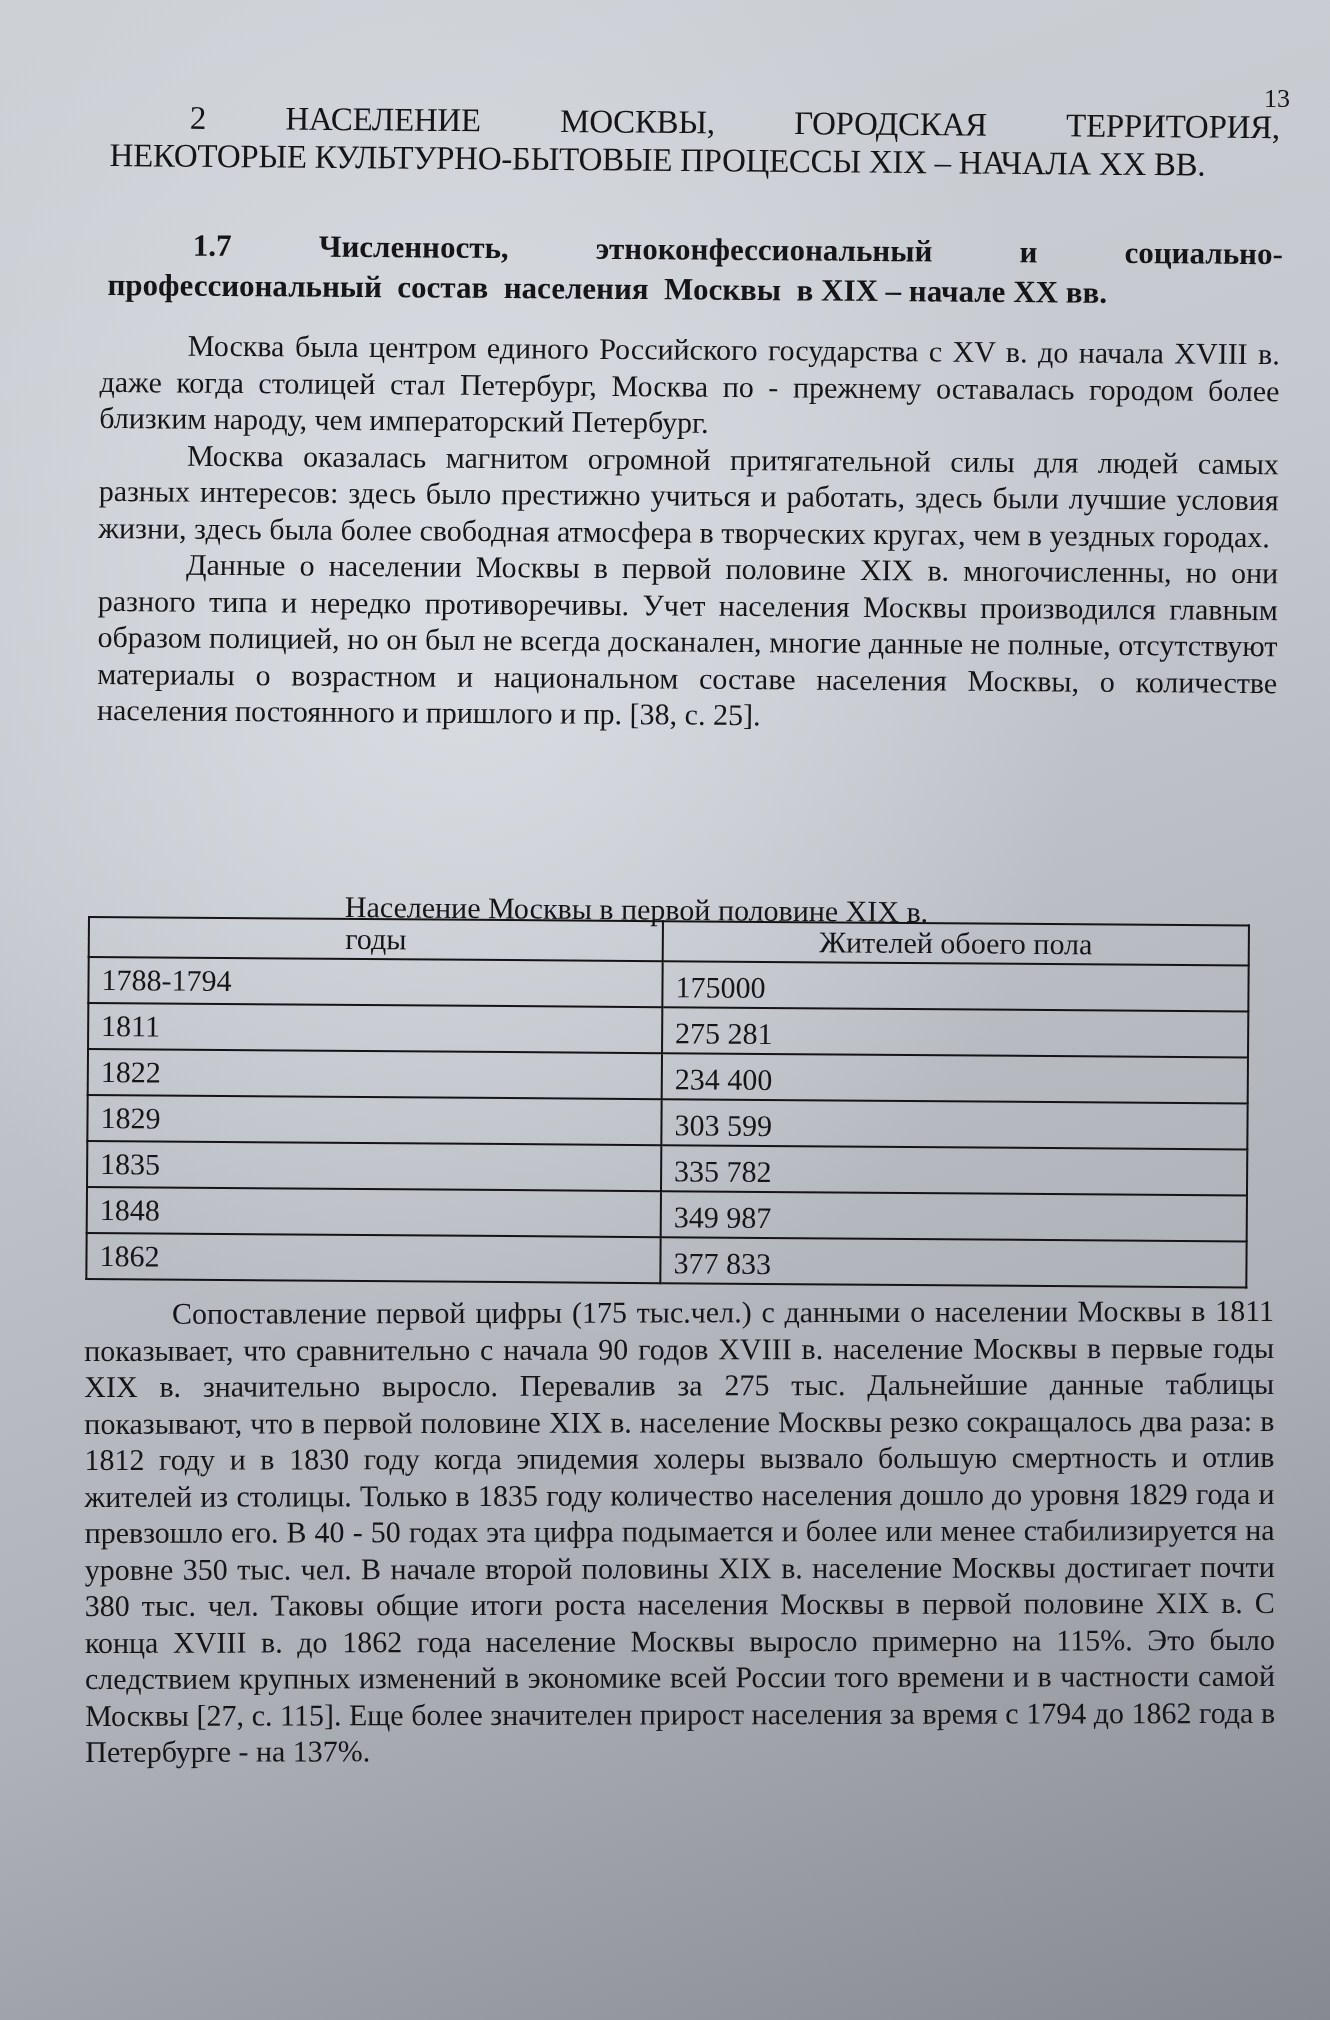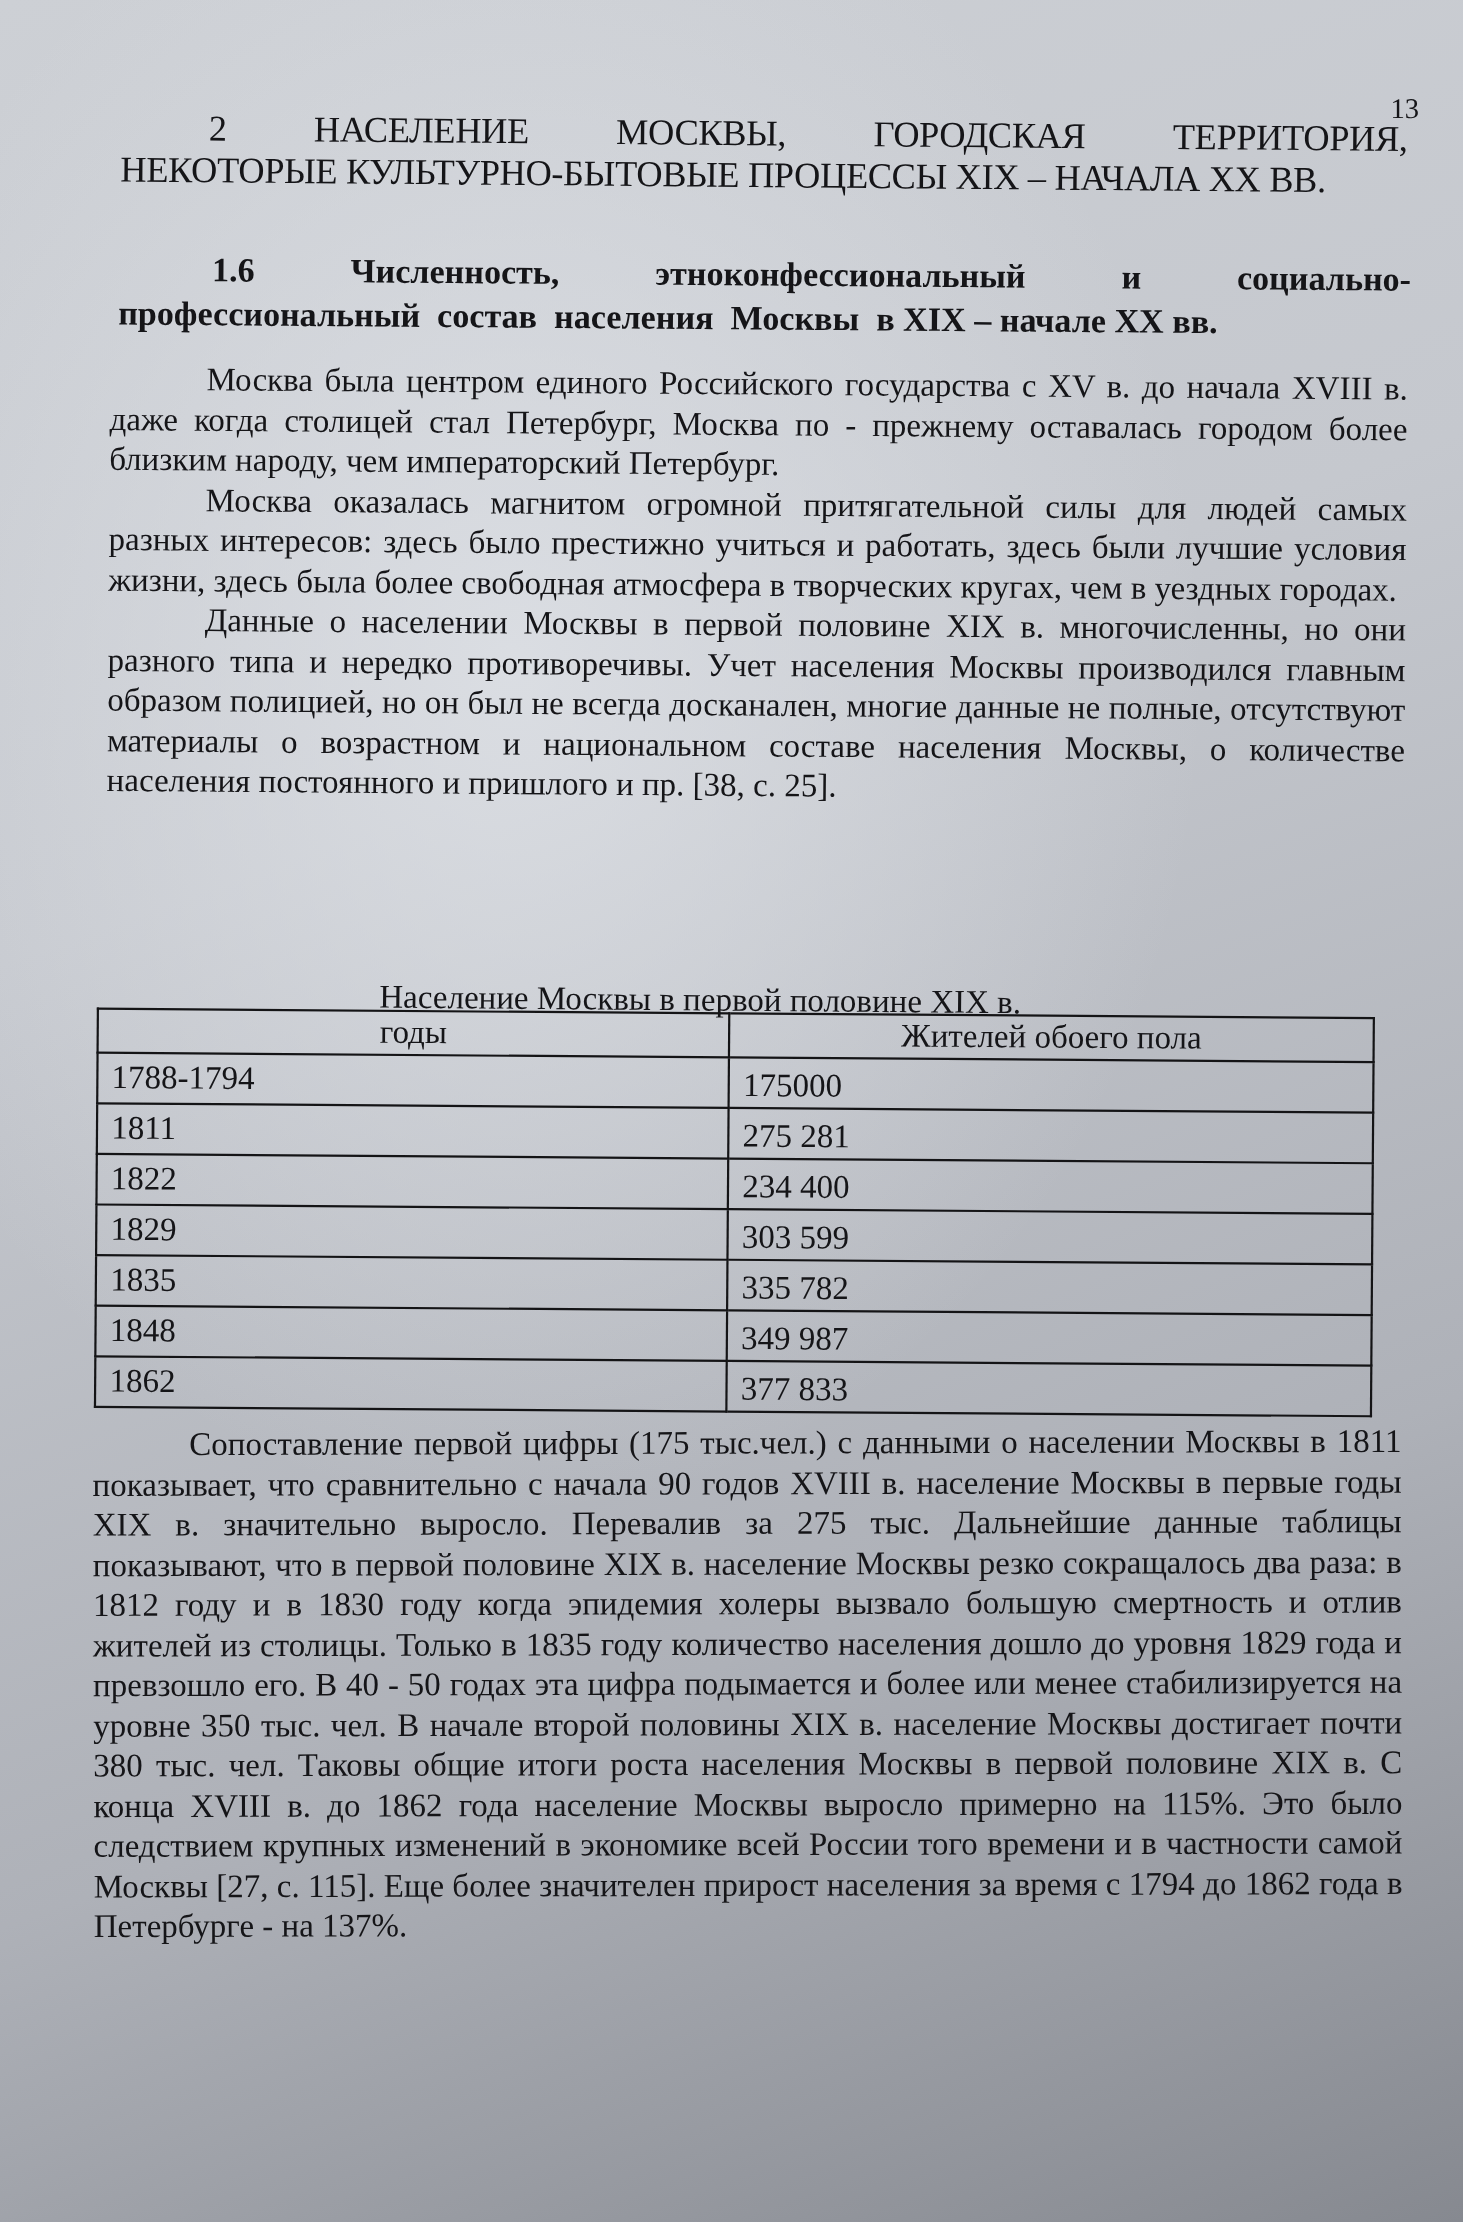--- a/index.html
+++ b/index.html
@@ -128,21 +128,21 @@
       <span>НАСЕЛЕНИЕ</span>
       <span>МОСКВЫ,</span>
       <span>ГОРОДСКАЯ</span>
       <span>ТЕРРИТОРИЯ,</span>
     </div>
     <div class="line2">НЕКОТОРЫЕ КУЛЬТУРНО-БЫТОВЫЕ ПРОЦЕССЫ XIX – НАЧАЛА XX ВВ.</div>
   </div>
 
   <div class="section-title">
     <div class="line1">
-      <span>1.6</span>
+      <span>1.7</span>
       <span>Численность,</span>
       <span>этноконфессиональный</span>
       <span>и</span>
       <span>социально-</span>
     </div>
     <div style="white-space:pre;">профессиональный  состав  населения  Москвы  в XIX – начале XX вв.</div>
   </div>
 
   <div class="body-text block-1">
     <p>Москва была центром единого Российского государства с XV в. до начала XVIII в. даже когда столицей стал Петербург, Москва по - прежнему оставалась городом более близким народу, чем императорский Петербург.</p>

